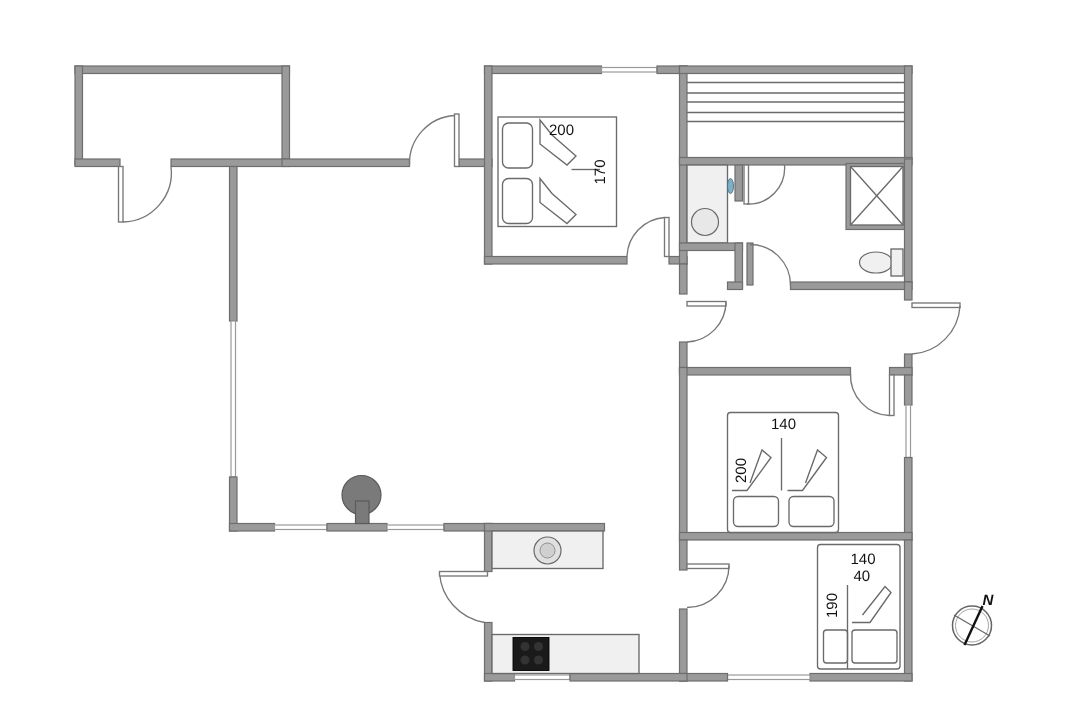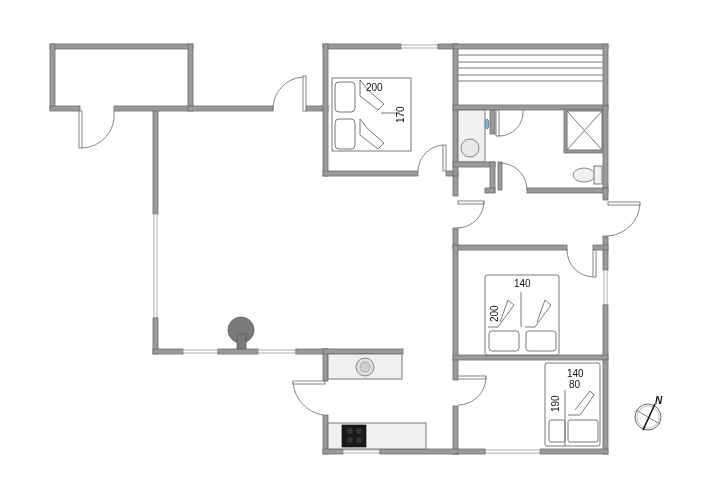--- a/index.html
+++ b/index.html
@@ -191,16 +191,16 @@
   </g>
 </svg>
 
 <div class="overlay" style="left:366px; top:83px;">200</div>
 <div class="overlay vert" style="left:396px; top:123px;">170</div>
 
 <div class="overlay" style="left:514px; top:279px;">140</div>
 <div class="overlay vert" style="left:490px; top:322px;">200</div>
 
 <div class="overlay" style="left:567px; top:369px;">140</div>
-<div class="overlay" style="left:569px; top:380px;">80</div>
+<div class="overlay" style="left:569px; top:380px;">40</div>
 <div class="overlay vert" style="left:551px; top:412px;">190</div>
 
 <div class="overlay" style="left:655px; top:396px; font-weight:bold; font-style:italic;">N</div>
 
 </body></html>

